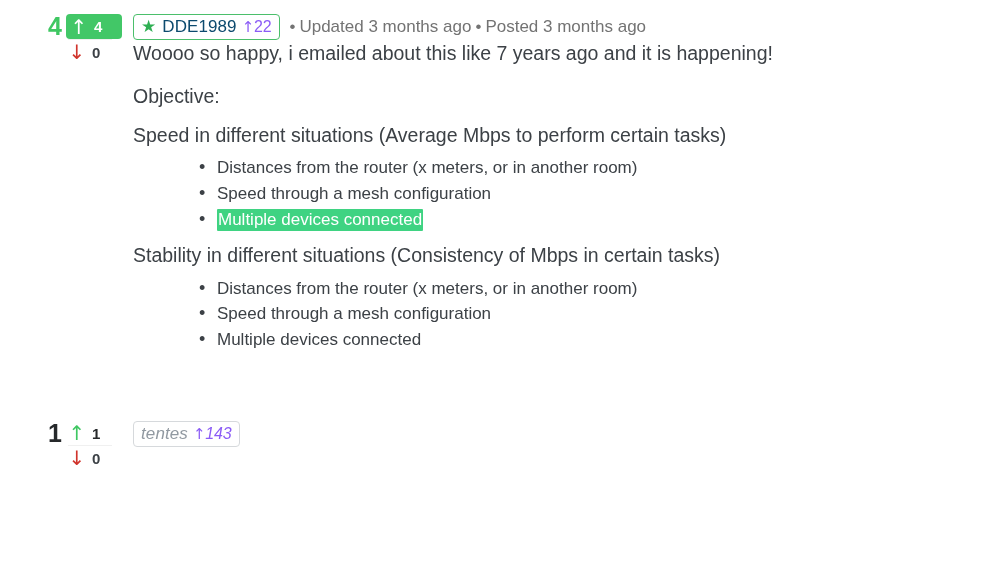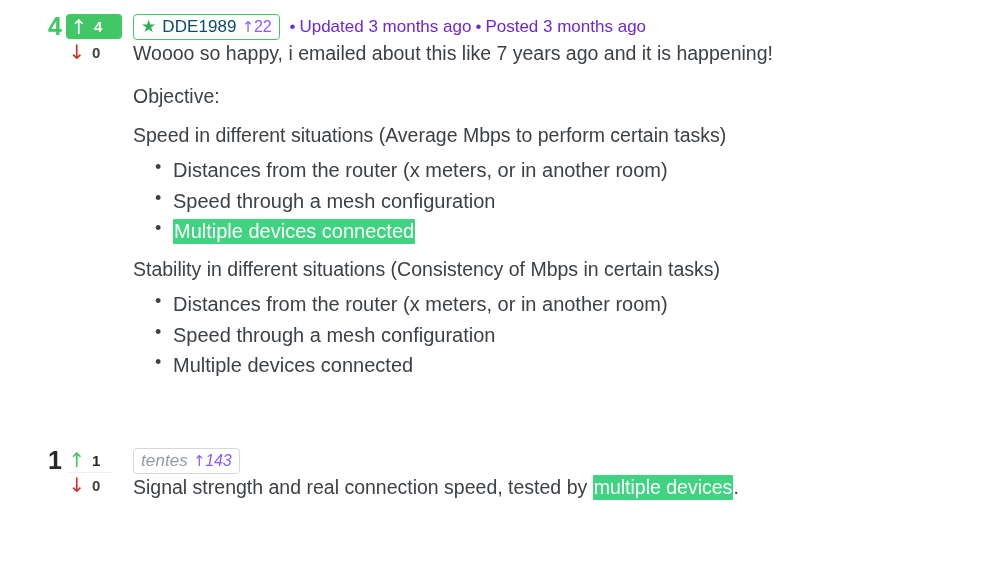--- a/index.html
+++ b/index.html
@@ -144,21 +144,21 @@
     color: #8b5cf6;
     font-size: 16px;
     letter-spacing: -.2px;
   }
   .user-badge .rep .rep-arrow {
     font-family: "DejaVu Sans", sans-serif;
     font-size: 15px;
   }
 
   .meta-time {
-    color: #6d28d9;
+    color: #737373;
     font-size: 17px;
     margin-left: 9px;
   }
   .meta-time .dot { margin: 0 4px 0 0; }
   .meta-time .sep { margin: 0 4px; }
 
   
   .ctext {
     font-size: 19.5px;
     line-height: 1.22;
@@ -168,23 +168,24 @@
   .para { margin: 0 0 0 0; padding: 7px 0 8px 0; }
   .para.lead { padding-top: 0; padding-bottom: 12px; }
 
   ul.bullets {
     margin: 0;
     padding: 0 0 4px 40px;
     list-style: none;
   }
   ul.bullets li {
     position: relative;
-    font-size: 20px;
+    font-size: 17px;
     line-height: 1.52;
     color: #3c4146;
+    margin-left: 44px;
   }
   ul.bullets li::before {
     content: "\2022";
     position: absolute;
     left: -18px;
     top: -1px;
     font-size: 18px;
     color: #3c4146;
   }
 
@@ -271,19 +272,16 @@
 
     <div class="body">
 
       <div class="meta">
         <span class="user-badge plain">
           <span class="uname">tentes</span>
           <span class="rep"><span class="rep-arrow">↑</span><span>143</span></span>
         </span>
       </div>
 
-      <div class="ctext">
-        <p class="para lead"><span>Signal strength and real connection speed, tested by </span><mark class="hl">multiple devices</mark><span>.</span></p>
-      </div>
     </div>
   </div>
 
 </div>
 
 </body></html>

